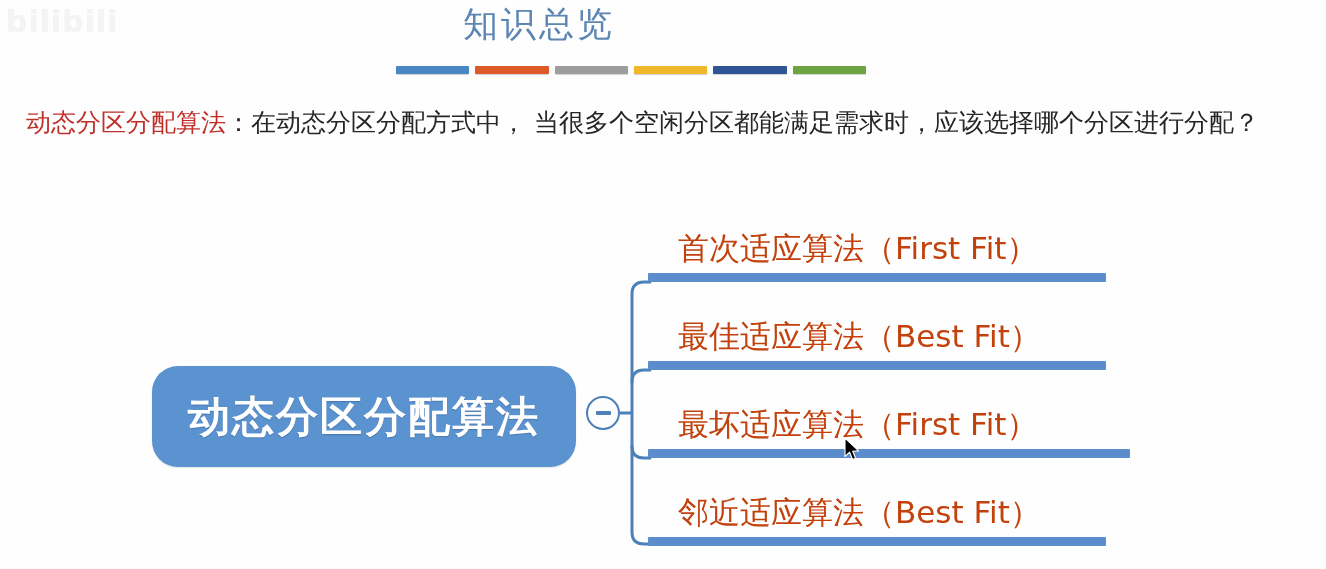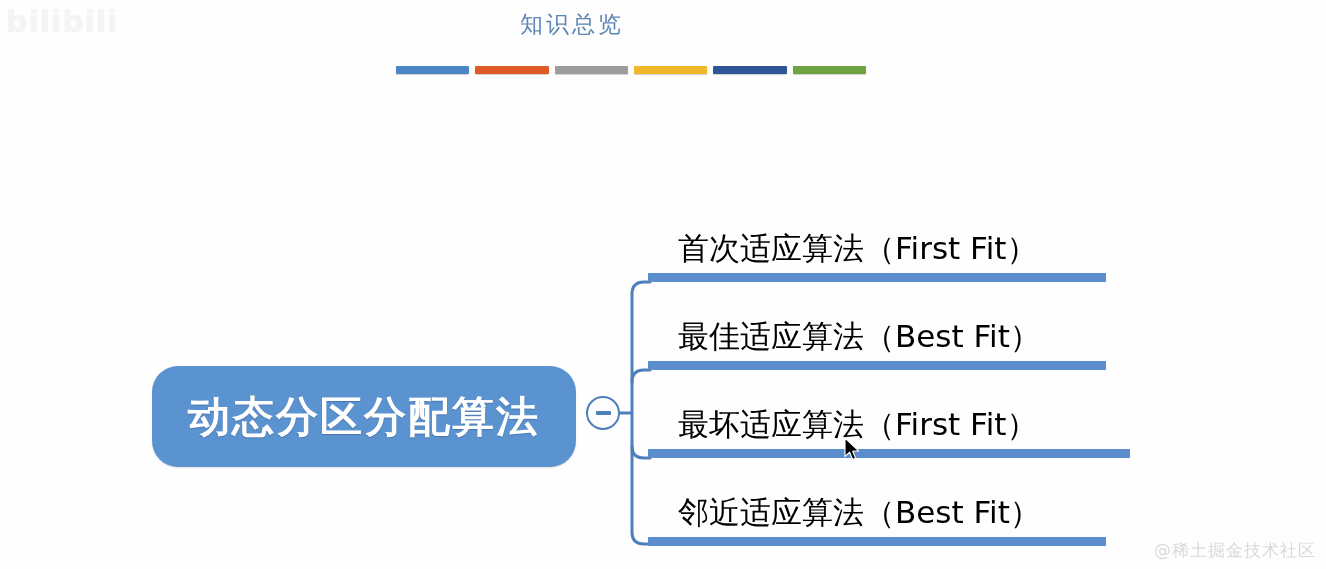--- a/index.html
+++ b/index.html
@@ -44,27 +44,26 @@
     white-space: nowrap;
   }
 
   
   .slide-title {
     position: absolute;
     left: 0;
     top: 2px;
     width: 1078px;
     text-align: center;
-    font-size: 23px;
+    font-size: 35px;
     line-height: 44px;
     color: #5d86b3;
     letter-spacing: 3px;
     font-family: "DejaVu Sans", "Liberation Sans", sans-serif;
     white-space: nowrap;
-    margin-left: 33px;
   }
 
   
   .title-rule {
     position: absolute;
     top: 66px;
     left: 396px;
     width: 470px;
     height: 9px;
     display: flex;
@@ -165,21 +164,21 @@
     position: absolute;
     left: 648px;
     height: 70px;
   }
   .branch-label {
     position: absolute;
     left: 30px;
     bottom: 14px;
     font-size: 31px;
     line-height: 40px;
-    color: #000000;
+    color: #c2410c;
     white-space: nowrap;
     letter-spacing: 0px;
     font-family: "DejaVu Sans", "Liberation Sans", sans-serif;
   }
   .branch-underline {
     position: absolute;
     left: 0;
     bottom: 0;
     height: 9px;
     background: #5b8ccb;
@@ -221,20 +220,23 @@
 
   <div class="title-rule">
     <span class="seg" style="background: rgb(74, 134, 197);"></span>
     <span class="seg" style="background: rgb(222, 91, 40);"></span>
     <span class="seg" style="background: rgb(157, 157, 157);"></span>
     <span class="seg" style="background: rgb(240, 183, 40);"></span>
     <span class="seg" style="background: rgb(47, 85, 151);"></span>
     <span class="seg" style="background: rgb(110, 163, 66);"></span>
   </div>
 
+  <div class="question">
+    <span class="kw" style="color: rgb(192, 48, 43);">动态分区分配算法</span><span>：在动态分区分配方式中， 当很多个空闲分区都能满足需求时，应该选择哪个分区进行分配？</span>
+  </div>
 
   <div id="mindmap">
 
     <svg class="connectors" viewBox="0 0 1326 369" width="1326" height="369" aria-hidden="true">
 
       <path d="M 620 213 L 632 213" fill="none" stroke="#4d7fb8" stroke-width="3"></path>
 
       <path d="M 650 82
                L 644 82
                Q 632 82 632 94
@@ -274,15 +276,14 @@
       <span class="branch-label">邻近适应算法（Best Fit）</span>
       <span class="branch-underline" style="width: 458px; background: rgb(91, 140, 203);"></span>
     </div>
 
   </div>
 
   <svg class="cursor" viewBox="0 0 18 26" width="18" height="26" style="left: 844px; top: 437px;">
     <path d="M 1 1 L 1 19.5 L 5.6 15.2 L 8.6 22.5 L 11.6 21.2 L 8.7 14.2 L 14.6 13.9 Z" fill="#000000" stroke="#ffffff" stroke-width="1.1" stroke-linejoin="round"></path>
   </svg>
 
-  <div class="corner-watermark">@稀土掘金技术社区</div>
 
 </div>
 
 </body></html>

